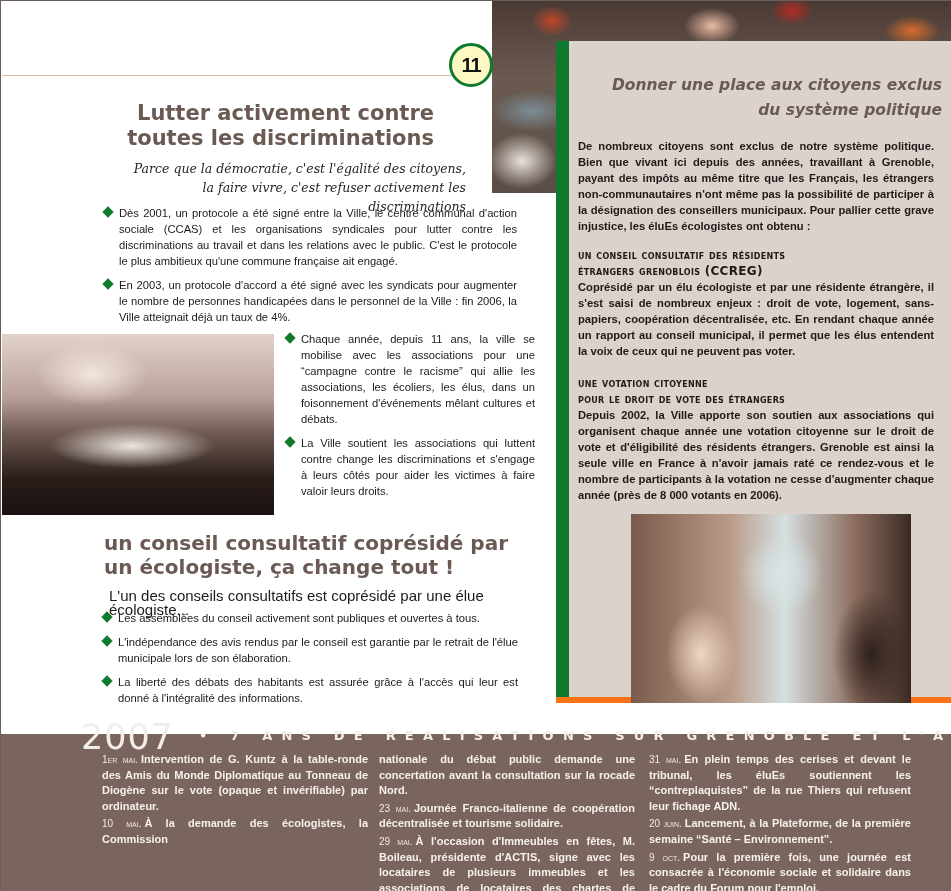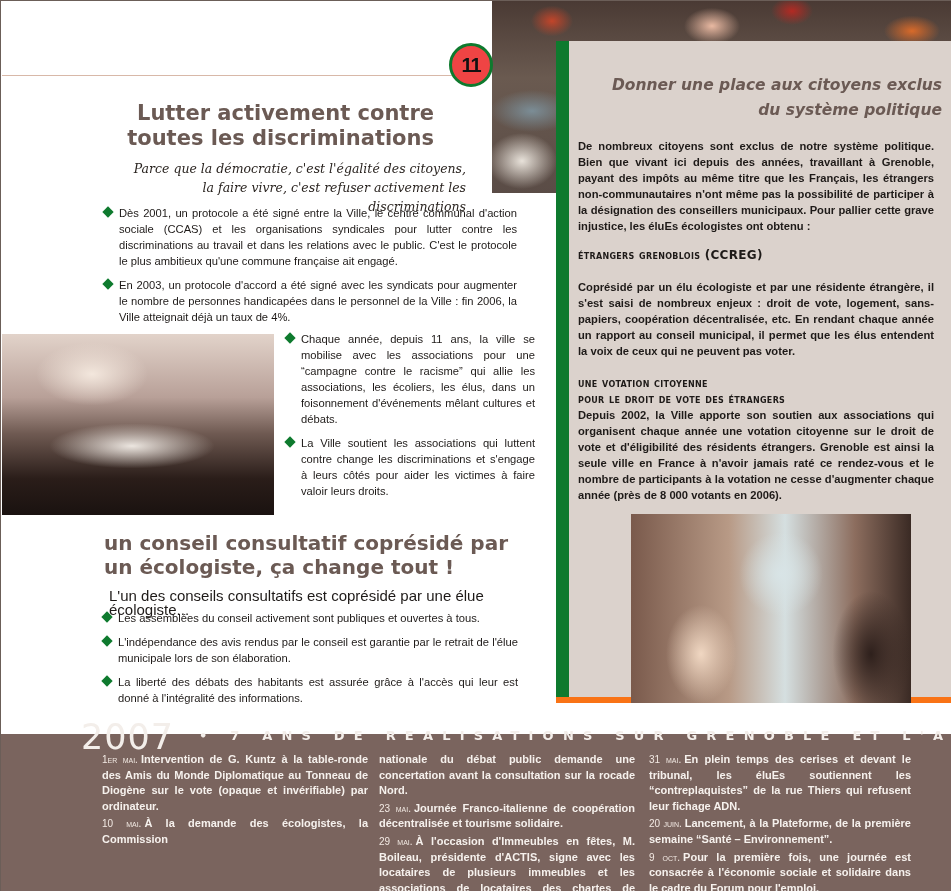--- a/index.html
+++ b/index.html
@@ -5,21 +5,21 @@
   * { box-sizing: border-box; margin: 0; padding: 0; }
   html, body { width: 951px; height: 891px; overflow: hidden; background: #ffffff; }
   body { position: relative; font-family: "Liberation Sans", sans-serif; color: #1e1a18; }
 
   .page { position: absolute; left: 0; top: 0; width: 951px; height: 891px; background: #fff; border-left: 1px solid #6b5e58; border-top: 1px solid #6b5e58; }
 
   
   .top-rule { position: absolute; left: 1px; top: 74px; width: 450px; height: 1px; background: #d8b8a8; }
 
   
-  .page-num { position: absolute; left: 448px; top: 42px; width: 44px; height: 44px; border: 3px solid #0e7a2e; border-radius: 50%; background: #ef4444; display: flex; align-items: center; justify-content: center; font-family: "Liberation Sans", sans-serif; font-weight: bold; font-size: 20px; color: #111; letter-spacing: -1px; z-index: 5; }
+  .page-num { position: absolute; left: 448px; top: 42px; width: 44px; height: 44px; border: 3px solid #0e7a2e; border-radius: 50%; background: #fef9c3; display: flex; align-items: center; justify-content: center; font-family: "Liberation Sans", sans-serif; font-weight: bold; font-size: 20px; color: #111; letter-spacing: -1px; z-index: 5; }
 
   
   .photo { position: absolute; overflow: hidden; }
   .photo-crowd { left: 491px; top: 0; width: 460px; height: 192px;
     background:
       radial-gradient(ellipse 30px 22px at 60px 20px, #c2452a 0, transparent 70%),
       radial-gradient(ellipse 40px 26px at 220px 25px, #e9b9a2 0, transparent 70%),
       radial-gradient(ellipse 30px 20px at 300px 10px, #b32a23 0, transparent 70%),
       radial-gradient(ellipse 40px 22px at 420px 30px, #d86a2a 0, transparent 70%),
       radial-gradient(ellipse 60px 30px at 40px 110px, #7b8d96 0, transparent 70%),
@@ -115,20 +115,21 @@
 
   <div class="panel">
     <div class="panel-bar"></div>
     <h2 class="panel-title">
       <div>Donner une place aux citoyens exclus</div>
       <div>du système politique</div>
     </h2>
     <p class="panel-body pb-intro">De nombreux citoyens sont exclus de notre système politique. Bien que vivant ici depuis des années, travaillant à Grenoble, payant des impôts au même titre que les Français, les étrangers non-communautaires n'ont même pas la possibilité de participer à la désignation des conseillers municipaux. Pour pallier cette grave injustice, les éluEs écologistes ont obtenu :</p>
 
     <h3 class="panel-sub ps-1">
+      <div>un conseil consultatif des résidents</div>
       <div>étrangers grenoblois (CCREG)</div>
     </h3>
     <p class="panel-body pb-1">Coprésidé par un élu écologiste et par une résidente étrangère, il s'est saisi de nombreux enjeux : droit de vote, logement, sans-papiers, coopération décentralisée, etc. En rendant chaque année un rapport au conseil municipal, il permet que les élus entendent la voix de ceux qui ne peuvent pas voter.</p>
 
     <h3 class="panel-sub ps-2">
       <div>une votation citoyenne</div>
       <div>pour le droit de vote des étrangers</div>
     </h3>
     <p class="panel-body pb-2">Depuis 2002, la Ville apporte son soutien aux associations qui organisent chaque année une votation citoyenne sur le droit de vote et d'éligibilité des résidents étrangers. Grenoble est ainsi la seule ville en France à n'avoir jamais raté ce rendez-vous et le nombre de participants à la votation ne cesse d'augmenter chaque année (près de 8 000 votants en 2006).</p>
   </div>

